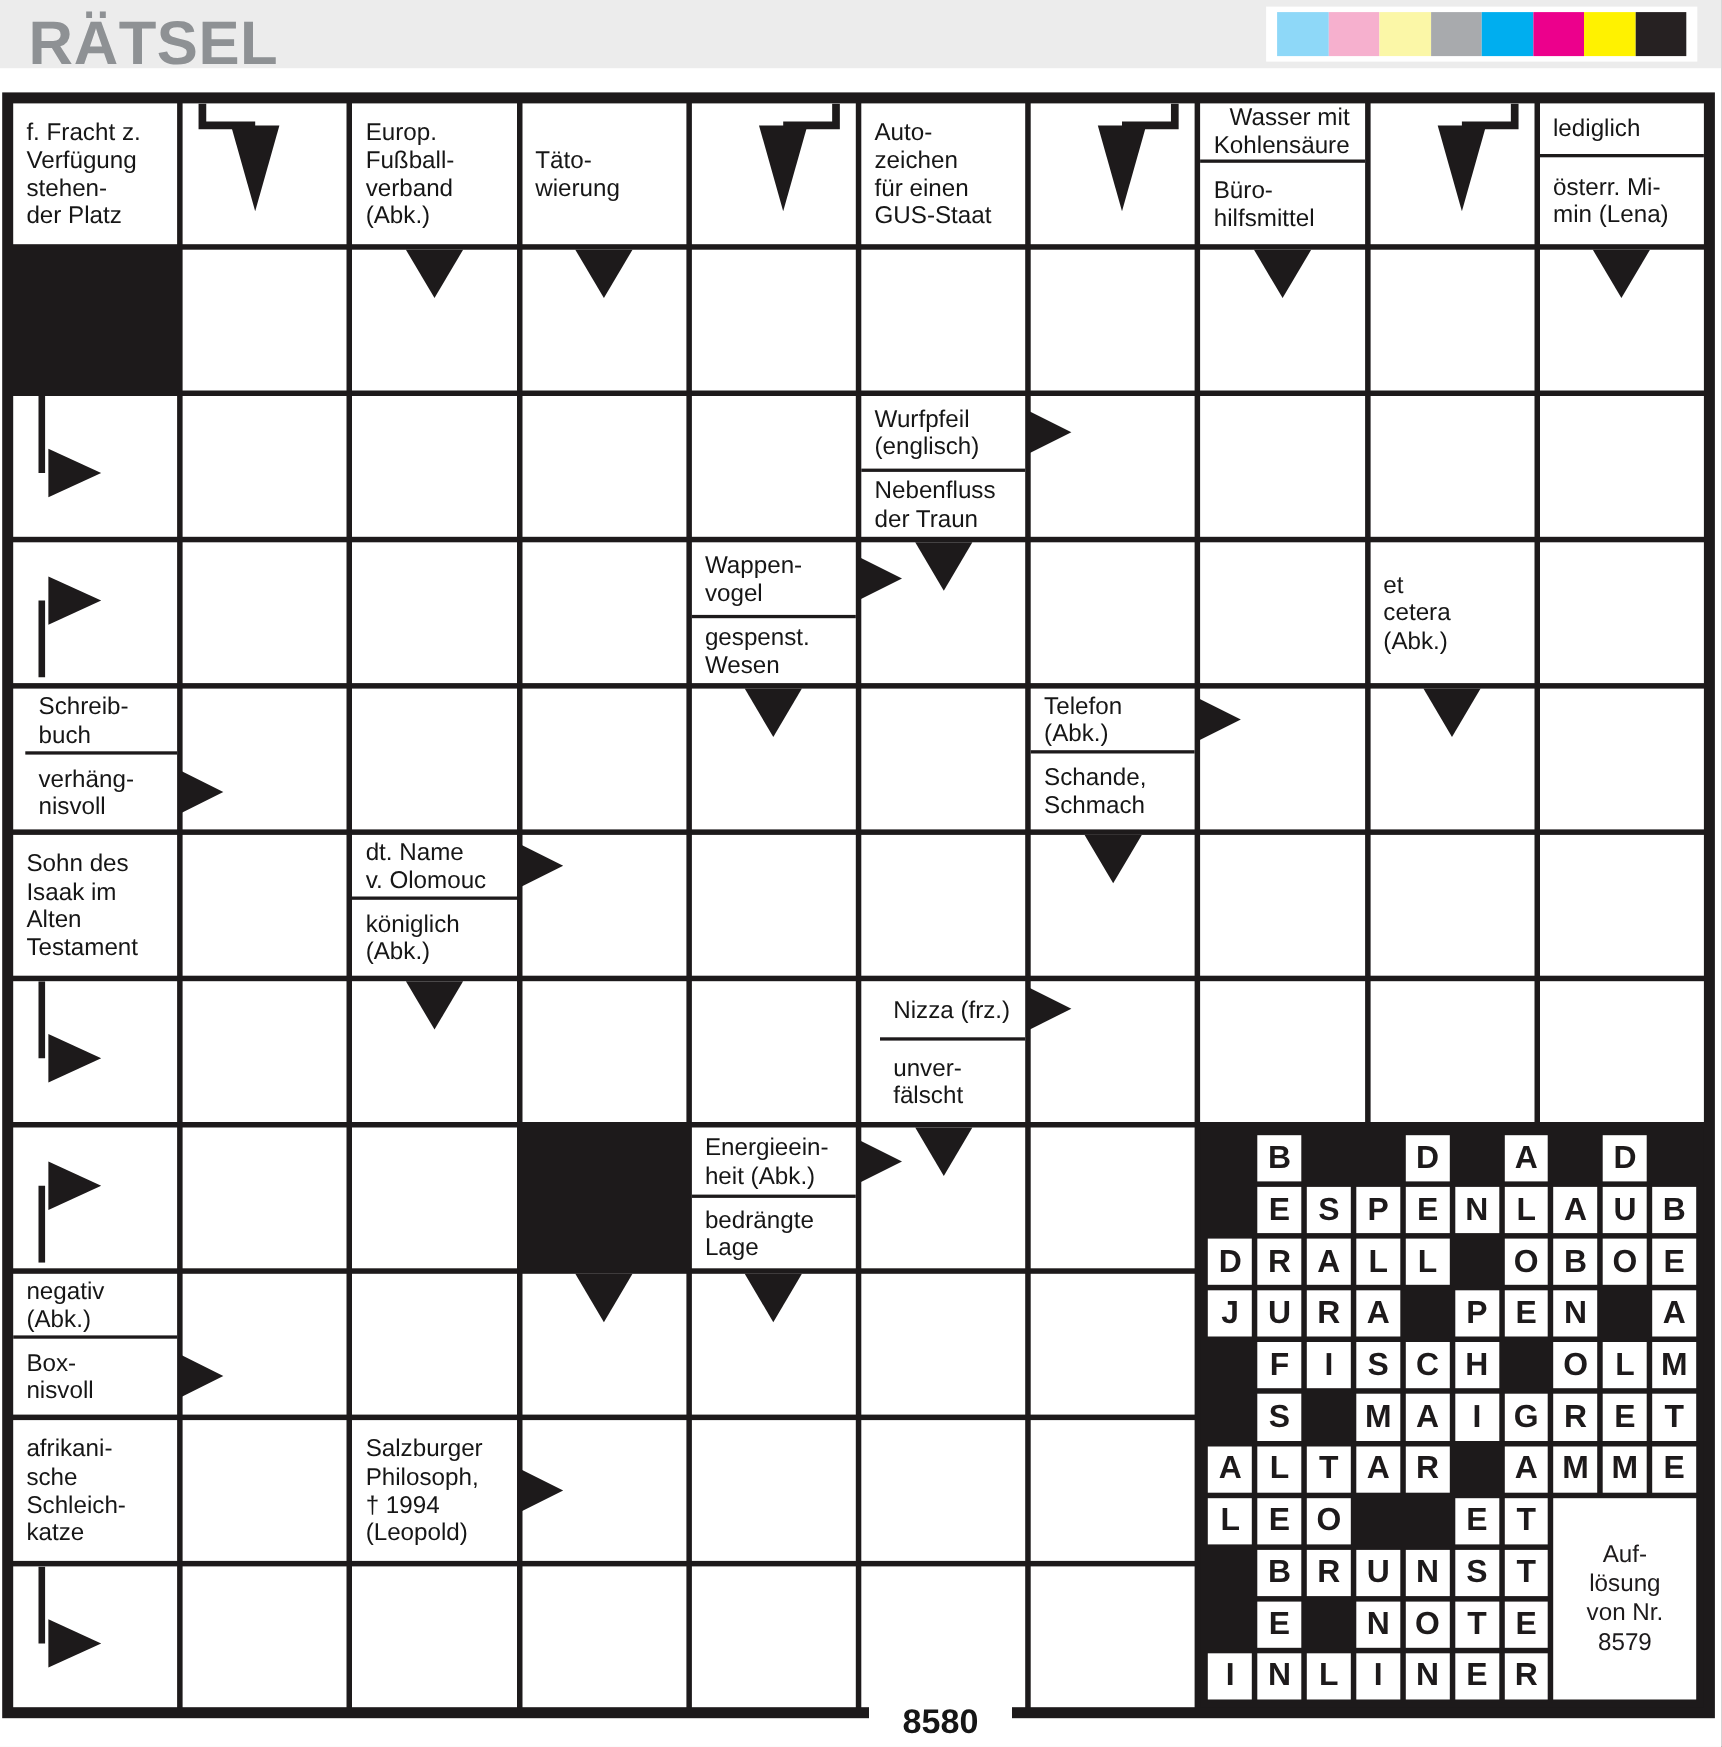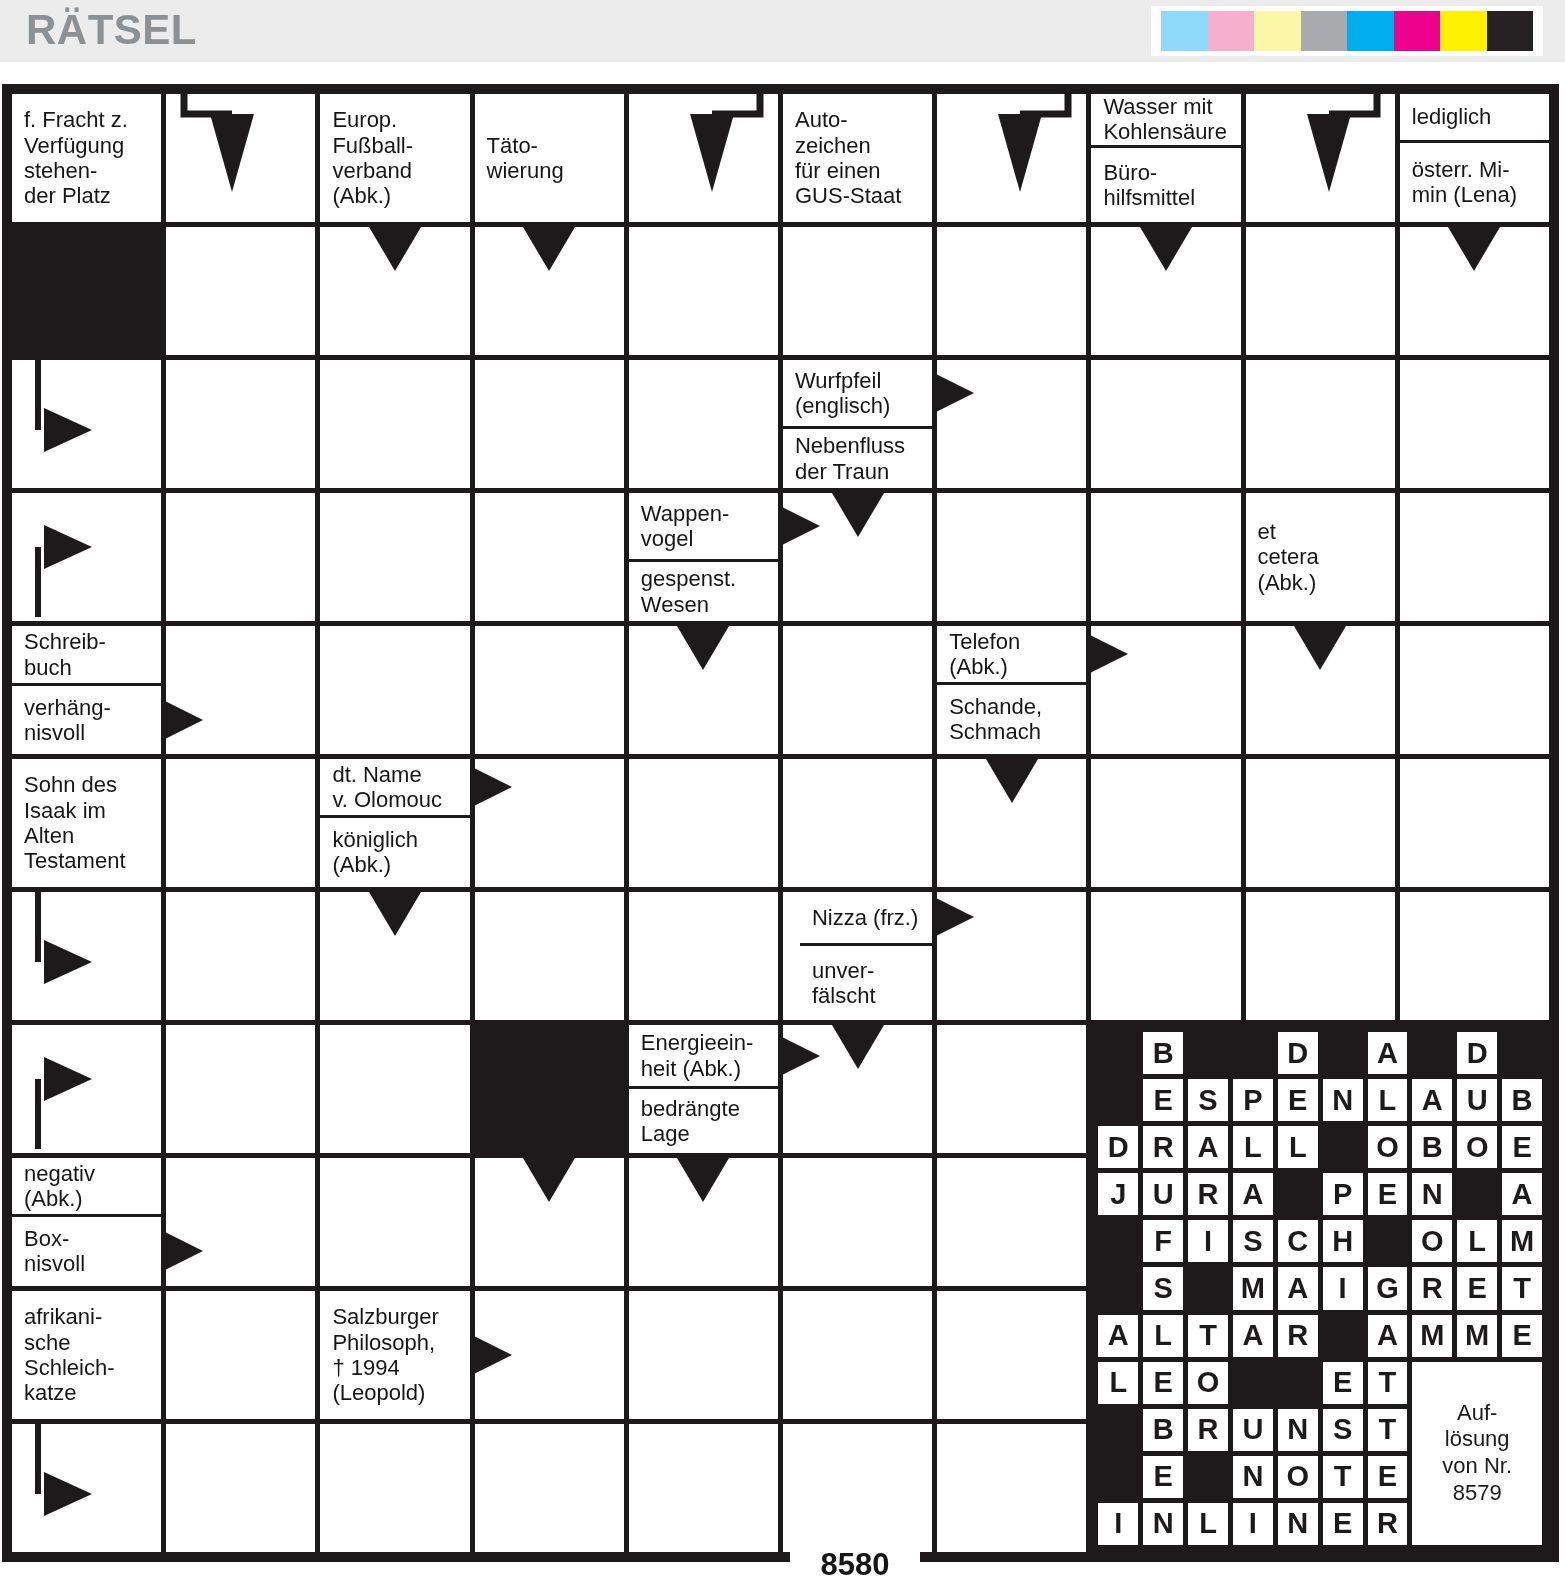--- a/index.html
+++ b/index.html
@@ -1,20 +1,20 @@
 <!DOCTYPE html>
 <html><head>
 <meta charset="utf-8">
 <style>
   html,body{margin:0;padding:0;background:#fff;}
   .page{position:relative;width:1565px;height:1588px;background:#fff;overflow:hidden;
         font-family:"Liberation Sans","DejaVu Sans",sans-serif;}
   
   .header{position:absolute;left:0;top:0;width:100%;height:62px;background:#ececec;}
-  .title{position:absolute;left:26px;top:6px;font-size:42px;font-weight:800;color:#8e9194;letter-spacing:.5px;}
+  .title{position:absolute;left:26px;top:6px;font-size:56px;font-weight:800;color:#8e9194;letter-spacing:.5px;}
   .colorbar{position:absolute;right:22px;top:6px;width:392px;height:50px;background:#fff;
             display:flex;align-items:center;padding:0 10px;box-sizing:border-box;}
   .swatch{flex:1;height:40px;}
   
   .grid{position:absolute;left:2px;top:84px;width:1557px;height:1478px;background:#1d1a1b;
         display:grid;grid-template-columns:repeat(10,1fr);grid-template-rows:repeat(11,1fr);
         gap:5px;padding:10px;box-sizing:border-box;}
   .cell{background:#fff;position:relative;}
   .clue-cell{display:flex;align-items:center;}
   .clue-text{padding:4px 4px 4px 12px;font-size:22px;line-height:1.15;white-space:pre-line;color:#161616;}
@@ -97,21 +97,21 @@
 für einen
 GUS-Staat</span>
       </div>
       <div class="cell" style="grid-area: 1 / 7;">
         <div class="bend bend-tr"><svg width="100" height="105" viewBox="0 0 100 105">
             <path d="M90 0 V20 H42" fill="none" stroke="#1d1a1b" stroke-width="7"></path>
             <polygon points="20,20 64,20 42,98" fill="#1d1a1b"></polygon>
           </svg></div>
       </div>
       <div class="cell split" style="grid-area: 1 / 8;">
-        <div class="sub sub-top" style="height: 42%;">
+        <div class="sub sub-top" style="height: 42%; text-align: right;">
           <span class="clue-text">Wasser mit
 Kohlensäure</span>
         </div>
         <div class="sub sub-bottom">
           <span class="clue-text">Büro-
 hilfsmittel</span>
         </div>
       </div>
       <div class="cell" style="grid-area: 1 / 9;">
         <div class="bend bend-tr"><svg width="100" height="105" viewBox="0 0 100 105">
@@ -194,21 +194,21 @@
         <div class="arrow-down"></div>
       </div>
       <div class="cell" style="grid-area: 4 / 7;"></div>
       <div class="cell" style="grid-area: 4 / 8;"></div>
       <div class="cell clue-cell" style="grid-area: 4 / 9;">
         <span class="clue-text">et
 cetera
 (Abk.)</span>
       </div>
       <div class="cell" style="grid-area: 4 / 10;"></div>
-      <div class="cell split" style="grid-area: 5 / 1;">
+      <div class="cell split" style="grid-area: 5 / 1; padding-left: 11px;">
         <div class="sub sub-top" style="height: 47%;">
           <span class="clue-text">Schreib-
 buch</span>
         </div>
         <div class="sub sub-bottom">
           <span class="clue-text">verhäng-
 nisvoll</span>
           <div class="arrow-right"></div>
         </div>
       </div>

